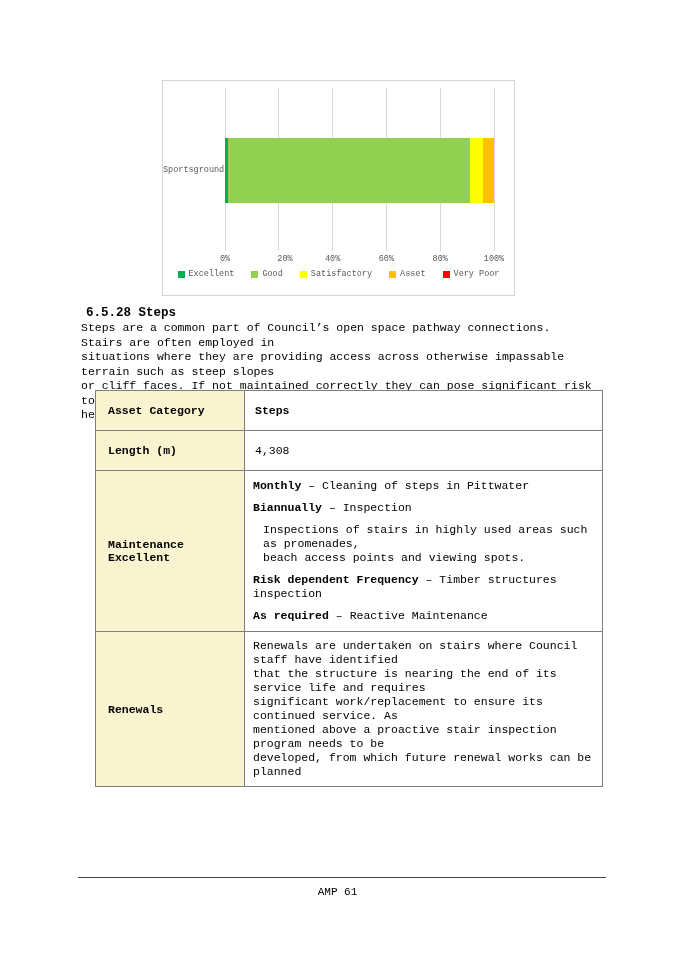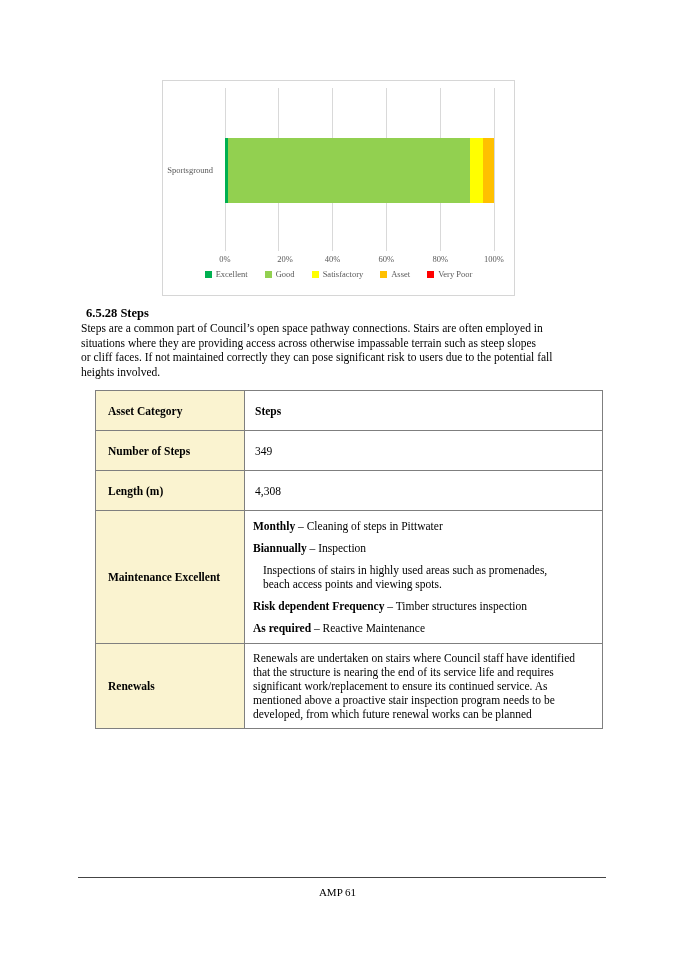--- a/index.html
+++ b/index.html
@@ -1,18 +1,18 @@
 <!DOCTYPE html>
 <html><head>
 <meta charset="utf-8">
 <style>
   html,body{margin:0;padding:0;background:#ffffff;}
   .page{
     position:relative;width:627px;height:954px;background:#ffffff;
-    font-family:Liberation Serif, serif;color:#000;overflow:hidden;
+    font-family:Liberation Mono, monospace;color:#000;overflow:hidden;
   }
 
   
   .chart-box{position:absolute;left:162px;top:80px;width:351px;height:214px;border:1px solid #d6d6d6;background:#fff;}
   .plot{position:absolute;left:62px;top:7px;width:269px;height:163px;}
   .gridline{position:absolute;top:0;bottom:0;width:1px;background:#d9d9d9;z-index:1;}
   .bar{position:absolute;left:0;top:50px;height:65px;width:100%;display:flex;z-index:2;}
   .seg{height:100%;}
   .cat-label{position:absolute;left:0;top:84px;width:50px;text-align:right;font-size:8.5px;color:#595959;}
   .tick{position:absolute;top:173px;width:40px;text-align:center;font-size:8.5px;color:#595959;}
@@ -103,24 +103,20 @@
     <colgroup>
         <col style="width:149px">
         <col style="width:358px">
       </colgroup>
     <tbody>
       <tr class="simple-row">
         <td class="label-cell">Asset Category</td>
         <td class="value-cell bold-val">Steps</td>
       </tr>
       <tr class="simple-row">
-        <td class="label-cell">Number of Steps</td>
-        <td class="value-cell">349</td>
-      </tr>
-      <tr class="simple-row">
         <td class="label-cell">Length (m)</td>
         <td class="value-cell">4,308</td>
       </tr>
       <tr>
         <td class="label-cell">Maintenance Excellent</td>
         <td class="value-cell maint-cell">
           <p class="mi"><b>Monthly</b><span> – Cleaning of steps in Pittwater</span></p>
           <p class="mi"><b>Biannually</b><span> – Inspection</span></p>
           <p class="mi mi-indent">Inspections of stairs in highly used areas such as promenades,
 beach access points and viewing spots.</p>

